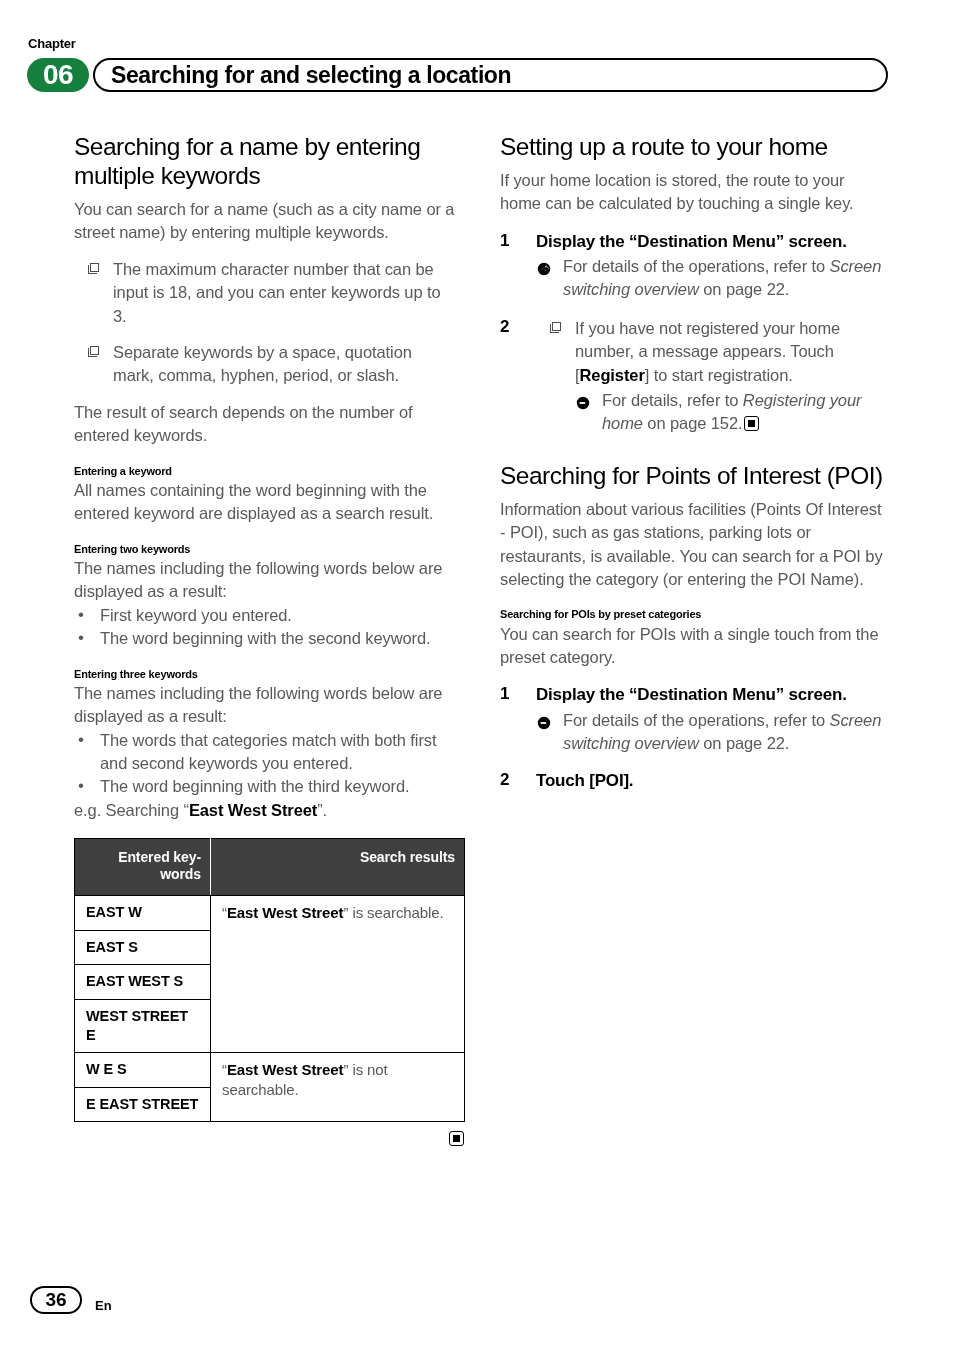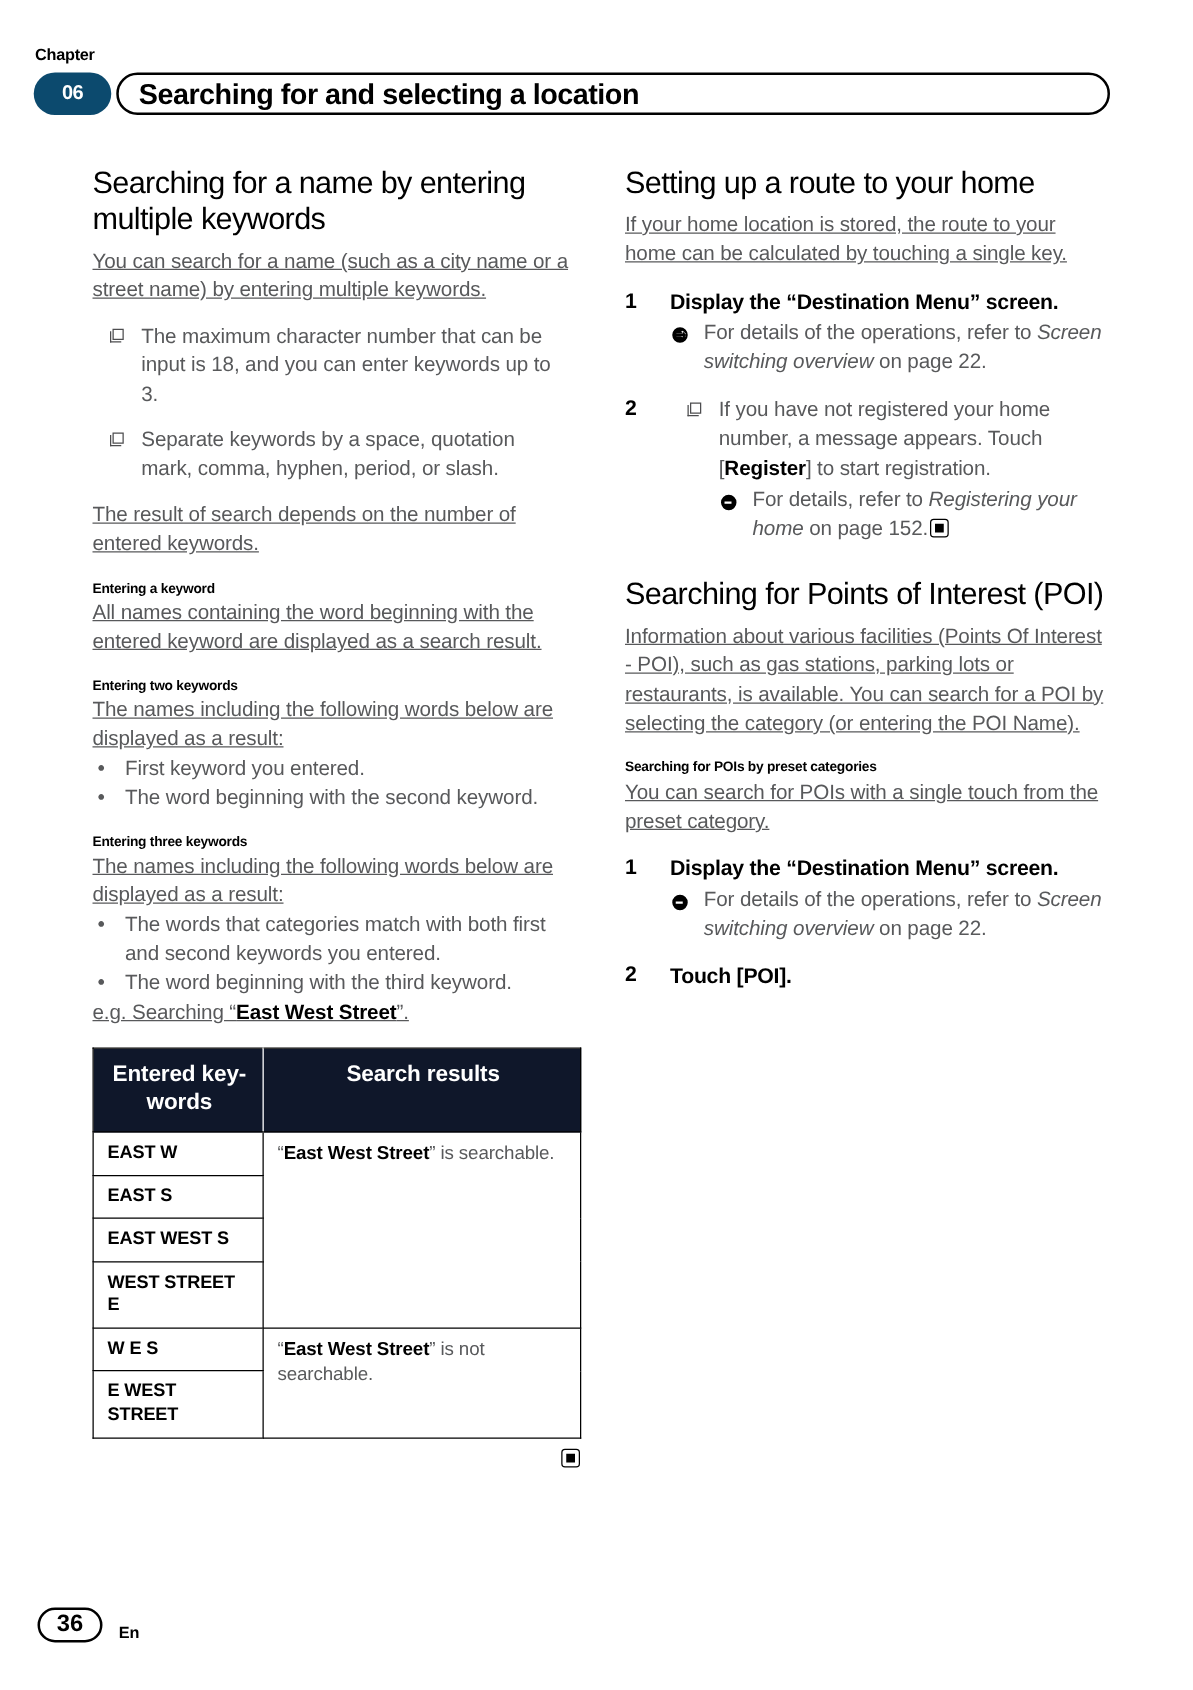--- a/index.html
+++ b/index.html
@@ -29,24 +29,24 @@
     font-weight: bold;
     letter-spacing: -0.2px;
     color: #000;
   }
   .chapter-badge {
     position: absolute;
     left: 27px;
     top: 58px;
     width: 62px;
     height: 34px;
-    background: #0c4a6e;
+    background: #15803d;
     border-radius: 17px;
     color: #fff;
-    font-size: 16px;
+    font-size: 28px;
     font-weight: bold;
     display: flex;
     align-items: center;
     justify-content: center;
     letter-spacing: -0.5px;
   }
   .title-pill {
     position: absolute;
     left: 93px;
     top: 58px;
@@ -95,21 +95,20 @@
     letter-spacing: -0.2px;
     color: #000;
   }
 
   p.body {
     font-size: 16.5px;
     line-height: 1.42;
     margin: 0;
     color: #58595b;
     letter-spacing: -0.1px;
-    text-decoration: underline;
   }
   p.body b, li b, .note b, .step-body b { color: #000; font-weight: bold; }
   p.body i, li i, .note i, .step-body i { font-style: italic; }
 
   
   .note {
     position: relative;
     font-size: 16.5px;
     line-height: 1.42;
     color: #58595b;
@@ -216,26 +215,26 @@
     width: 390px;
     table-layout: fixed;
   }
   .kwtable th, .kwtable td {
     border: 1.7px solid #000;
     vertical-align: top;
     padding: 7px 9px 8px 11px;
     box-sizing: border-box;
   }
   .kwtable thead th {
-    background: #0f172a;
+    background: #404040;
     color: #ffffff;
-    font-size: 18px;
+    font-size: 14px;
     font-weight: bold;
     line-height: 1.22;
-    text-align: center;
+    text-align: right;
     letter-spacing: -0.1px;
     border-color: #000;
     padding-top: 10px;
     padding-bottom: 12px;
   }
   .kwtable thead th.c1 { border-right: 1.7px solid #ffffff; }
   .kwtable td.kw {
     font-size: 14.5px;
     font-weight: bold;
     color: #000;
@@ -379,21 +378,21 @@
           <td class="kw">EAST WEST S</td>
         </tr>
         <tr>
           <td class="kw">WEST STREET E</td>
         </tr>
         <tr>
           <td class="kw">W E S</td>
           <td class="res" rowspan="2"><span>“</span><b>East West Street</b><span>”</span><span> is not searchable.</span></td>
         </tr>
         <tr>
-          <td class="kw">E WEST STREET</td>
+          <td class="kw">E EAST STREET</td>
         </tr>
       </tbody>
     </table>
 
     <div class="endmark-row">
       <span class="endmark"></span>
     </div>
   </div>
 
   <div class="col col-right">

